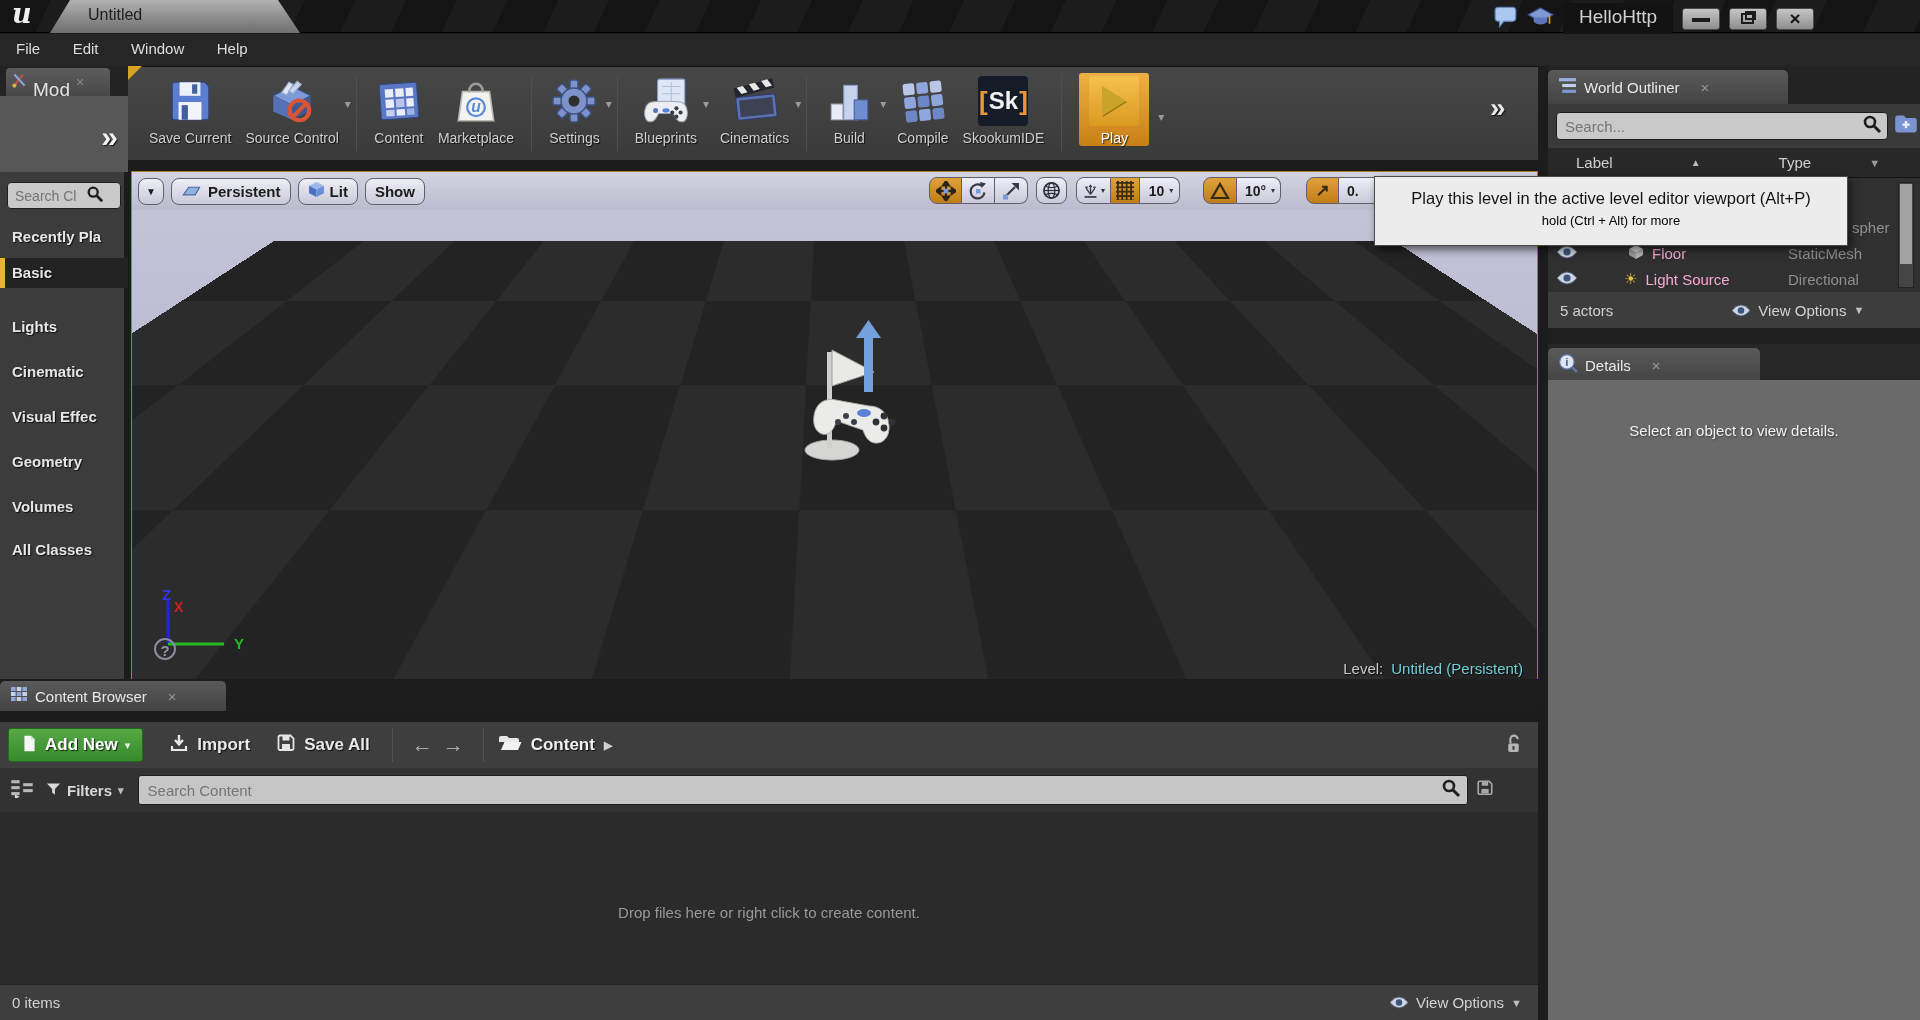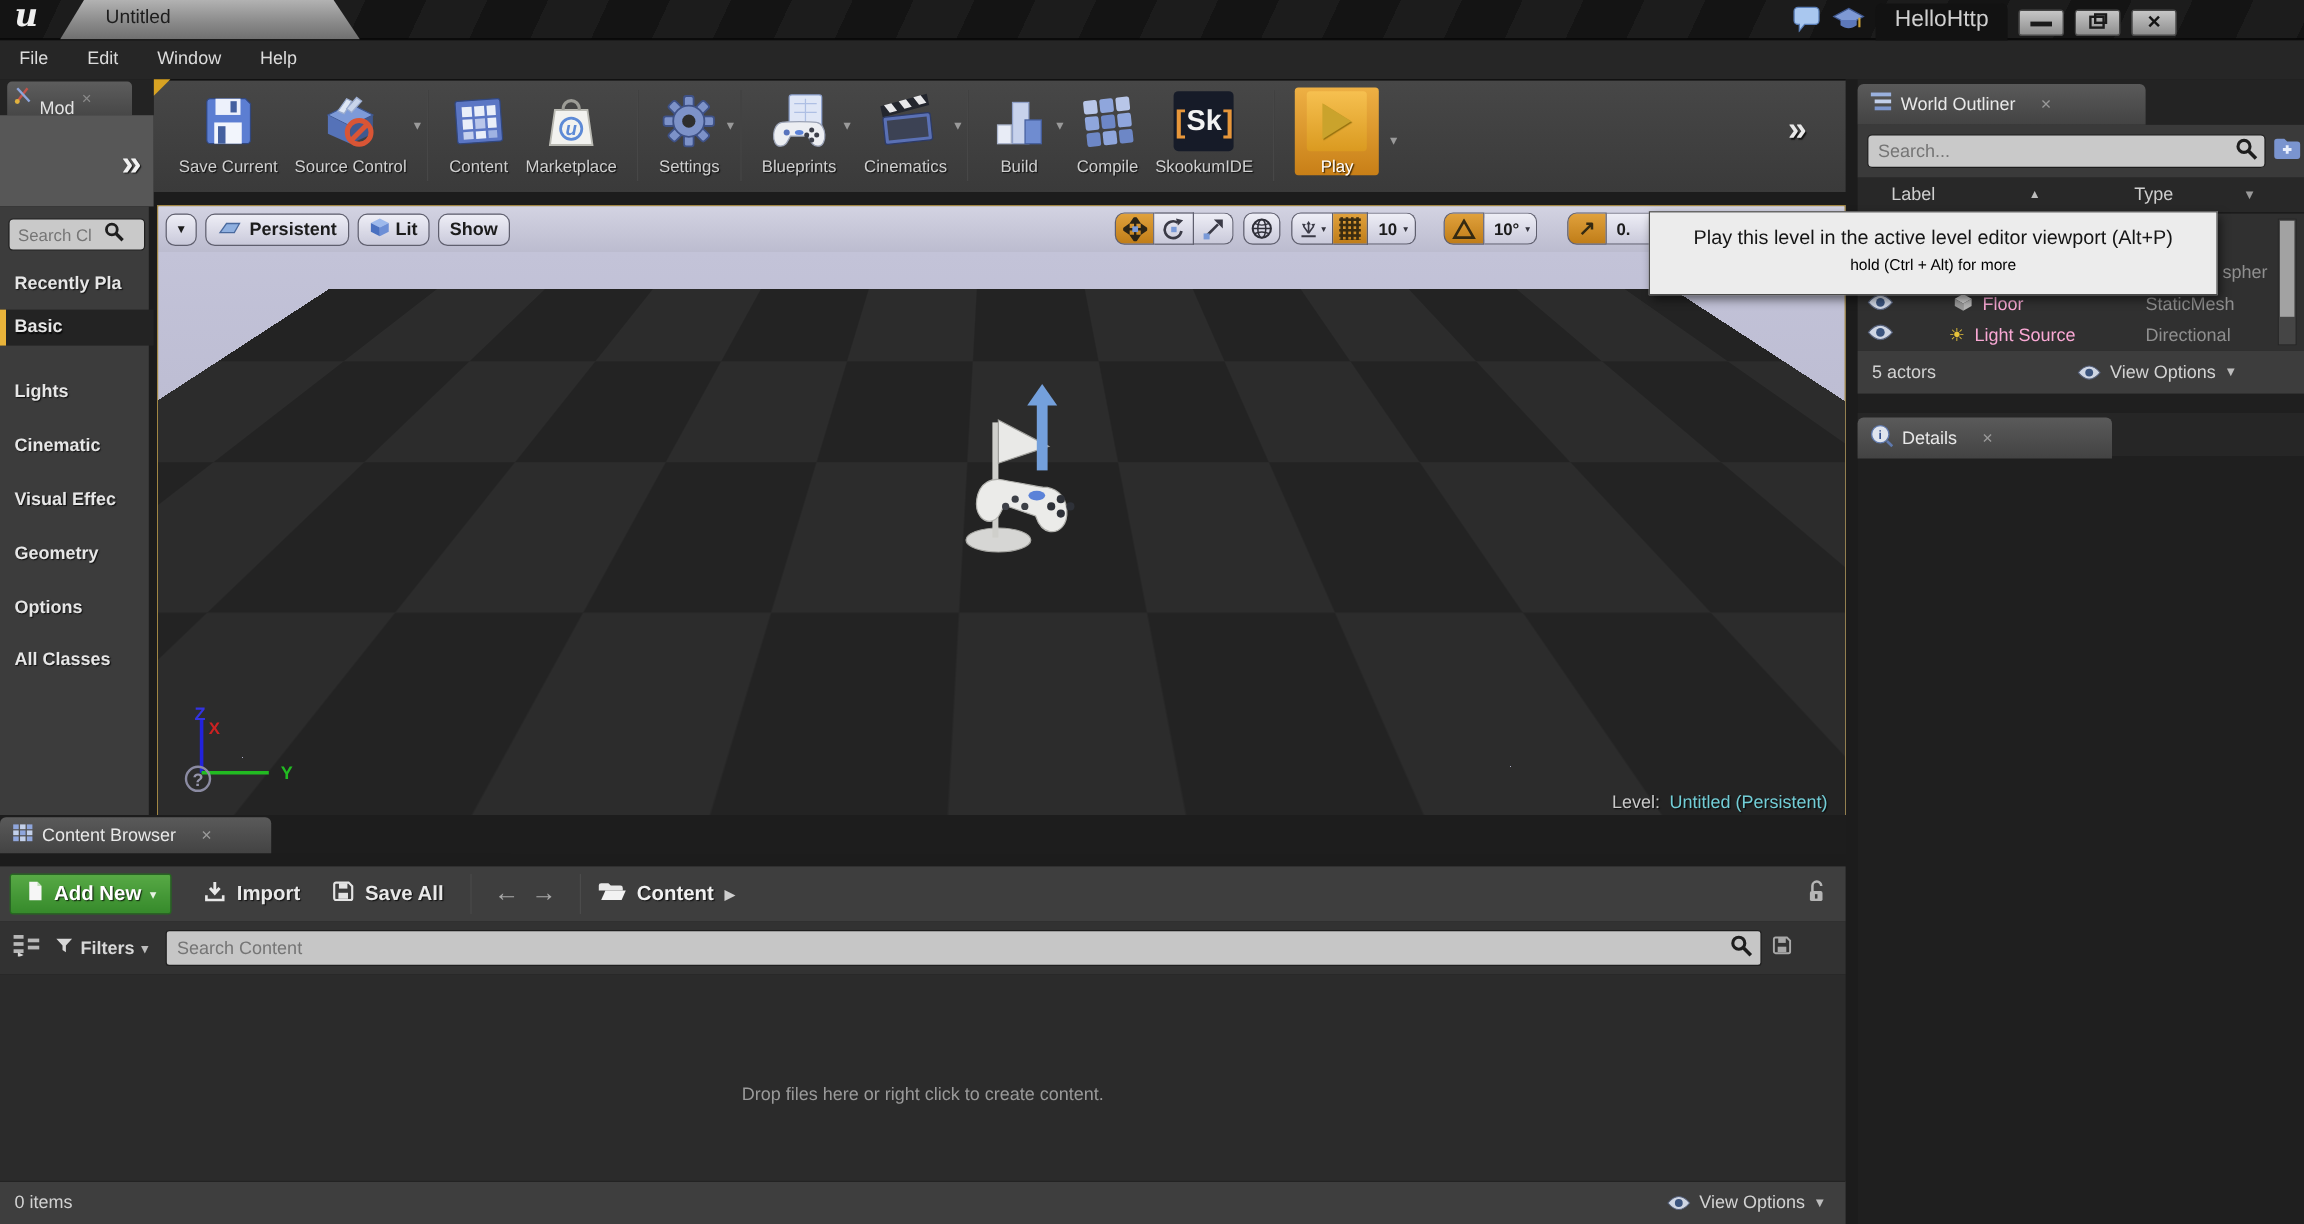--- a/index.html
+++ b/index.html
@@ -53,21 +53,21 @@
   .play-ic{width:50px;height:50px;background:linear-gradient(#f6c050,#da9a20);border-radius:3px;
     display:flex;align-items:center;justify-content:center;}
   .play-tri{width:0;height:0;border-left:24px solid #caa32c;border-top:15px solid transparent;
     border-bottom:15px solid transparent;filter:drop-shadow(1px 1px 0 #9a7410);}
   .tb-overflow{left:1490px;top:92px;font-size:28px;color:#e8e8e8;font-weight:bold;}
 
   
   .modes-tabrow{left:0;top:66px;width:128px;height:30px;background:#232323;}
   .modes-tab{position:absolute;left:6px;top:2px;width:104px;height:28px;background:linear-gradient(#5d5d5d,#474747);
     border-radius:4px 4px 0 0;display:flex;align-items:center;gap:5px;padding:0 5px;}
-  .modes-tab .t{font-size:15px;color:#e2e2e2;margin-top:16px;}
+  .modes-tab .t{font-size:19px;color:#e2e2e2;margin-top:16px;}
   .modes-tab .x{font-size:14px;color:#8a8a8a;margin-left:1px;}
   .modes-upper{left:0;top:96px;width:128px;height:76px;background:#575757;}
   .modes-expand{position:absolute;right:10px;top:24px;font-size:30px;color:#f2f2f2;font-weight:bold;}
   .modes-body{left:0;top:172px;width:124px;height:510px;background:#3c3c3c;}
   .modes-search{position:absolute;left:7px;top:10px;width:114px;height:27px;background:#c9c9c9;
     border:1px solid #1f1f1f;border-radius:4px;display:flex;align-items:center;}
   .modes-search input{width:80px;border:0;background:transparent;font-size:14px;color:#8a8a8a;outline:none;padding-left:7px;}
   .mode-item{position:absolute;left:0;width:128px;height:30px;line-height:30px;padding-left:12px;
     font-size:15px;font-weight:bold;color:#e6e6e6;}
   .mode-item.sel{background:#232323;border-left:5px solid #e8b33a;padding-left:7px;}
@@ -403,21 +403,21 @@
             <line x1="12" y1="12" x2="18" y2="18" stroke="#1e1e1e" stroke-width="3"></line>
           </svg>
       </span>
     </div>
     <div class="mode-item ts" style="top:50px;">Recently Pla</div>
     <div class="mode-item sel ts" style="top:86px;">Basic</div>
     <div class="mode-item ts" style="top:140px;">Lights</div>
     <div class="mode-item ts" style="top:185px;">Cinematic</div>
     <div class="mode-item ts" style="top:230px;">Visual Effec</div>
     <div class="mode-item ts" style="top:275px;">Geometry</div>
-    <div class="mode-item ts" style="top:320px;">Options</div>
+    <div class="mode-item ts" style="top:320px;">Volumes</div>
     <div class="mode-item ts" style="top:363px;">All Classes</div>
   </div>
 
   <div class="abs viewport">
     <div class="vp-toolbar">
       <div class="vbtn small">
           <span style="font-size:10px;">▼</span>
         </div>
       <div class="vbtn">
         <span><svg width="22" height="13" viewBox="0 0 20 12">
@@ -643,20 +643,23 @@
         <svg width="20" height="20" viewBox="0 0 18 18">
             <circle cx="8" cy="8" r="6.5" fill="#dfe4ee" stroke="#5f79ad"></circle>
             <text x="8" y="11.5" text-anchor="middle" font-size="9" font-weight="bold" fill="#33508f" font-family="Liberation Serif,serif">i</text>
             <line x1="13" y1="13" x2="17" y2="17" stroke="#5f79ad" stroke-width="2"></line>
           </svg>
       </span>
       <span class="t">Details</span>
       <span class="x">×</span>
     </div>
   </div>
+  <div class="abs det-body">
+    <div class="msg">Select an object to view details.</div>
+  </div>
 
   <div class="abs cb-tabrow">
     <div class="panel-tab" style="width:226px;top:2px;height:30px;">
       <span>
         <svg width="18" height="16" viewBox="0 0 18 16">
             <g fill="#8fa6dc">
               <rect x="1" y="1" width="4.6" height="4"></rect>
               <rect x="6.7" y="1" width="4.6" height="4" fill="#c3d0ea"></rect>
               <rect x="12.4" y="1" width="4.6" height="4"></rect>
               <rect x="1" y="6" width="4.6" height="4" fill="#c3d0ea"></rect>

